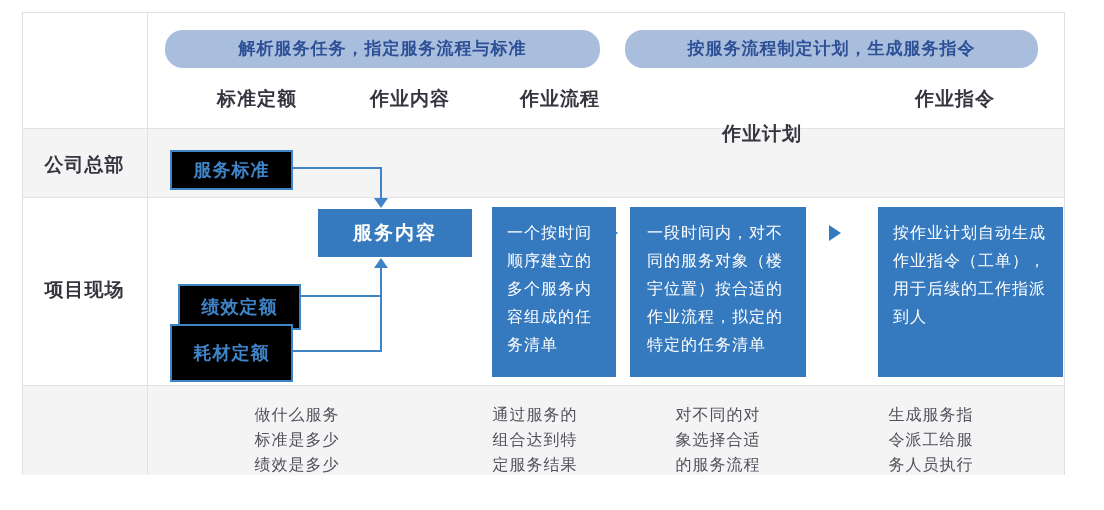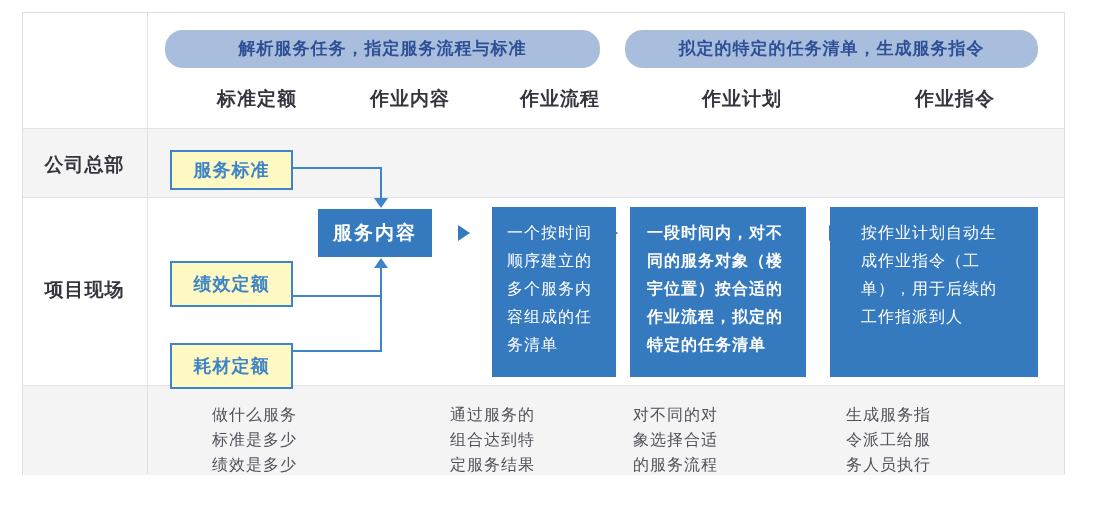--- a/index.html
+++ b/index.html
@@ -15,76 +15,76 @@
   .band-bottom{top:385px;height:90px;border-bottom:none;}
   .vdiv{position:absolute;left:147px;top:13px;width:1px;height:461px;background:#e2e2e6;}
 
   .banner{position:absolute;top:30px;height:38px;background:#a9bedd;color:#2d4f96;
     font-size:17px;font-weight:bold;text-align:center;line-height:38px;letter-spacing:1px;border-radius:18px;}
   .banner1{left:165px;width:435px;}
   .banner2{left:625px;width:413px;}
 
   .colh{position:absolute;top:86px;width:130px;text-align:right;color:#35353f;
     font-size:19px;font-weight:bold;letter-spacing:1px;}
-  .c1{left:167px;} .c2{left:320px;} .c3{left:470px;} .c4{left:652px;} .c5{left:865px;}
+  .c1{left:167px;} .c2{left:320px;} .c3{left:470px;} .c4{left:672px;margin-top:35px;} .c5{left:865px;}
 
   .rowlabel{position:absolute;left:22px;width:125px;text-align:center;color:#35353f;
     font-size:19px;font-weight:bold;letter-spacing:1px;}
   .r1{top:152px;} .r2{top:277px;}
 
-  .obox{position:absolute;left:170px;width:123px;border:2px solid #3e84c7;background:#fef9c3;
+  .obox{position:absolute;left:170px;width:123px;border:2px solid #3e84c7;background:#000000;
     color:#3e84c7;font-size:18px;font-weight:bold;letter-spacing:1px;box-sizing:border-box;
     display:flex;align-items:center;justify-content:center;}
   .ob1{top:150px;height:40px;}
   .ob2{top:209px;height:45px;}
-  .ob3{top:261px;height:46px;}
-  .ob4{top:343px;height:46px;}
+  .ob3{top:284px;height:46px;margin-left:8px;}
+  .ob4{top:324px;height:58px;}
 
-  .scontent{position:absolute;left:318px;top:209px;width:114px;height:48px;background:#3579bf;
+  .scontent{position:absolute;left:318px;top:209px;width:154px;height:48px;background:#3579bf;
     color:#ffffff;font-size:19px;font-weight:bold;letter-spacing:2px;
     display:flex;align-items:center;justify-content:center;}
 
   .bigbox{position:absolute;top:207px;height:170px;background:#3579bf;color:#ffffff;
     font-size:16px;line-height:28px;box-sizing:border-box;letter-spacing:1px;}
   .bb1{left:492px;width:124px;padding:12px 15px;}
-  .bb2{left:630px;width:176px;padding:12px 17px;font-weight:bold;}
-  .bb3{left:830px;width:208px;padding:12px 31px;}
+  .bb2{left:630px;width:176px;padding:12px 17px;}
+  .bb3{left:878px;width:185px;padding:12px 15px;}
 
   .ln{position:absolute;background:#3e84c7;}
   .elbow-h1{left:293px;top:167px;width:88px;height:2px;}
   .elbow-v1{left:380px;top:167px;width:2px;height:31px;}
   .vline2{left:380px;top:268px;width:2px;height:84px;}
   .hline-perf{left:293px;top:295px;width:89px;height:2px;}
   .hline-cons{left:293px;top:350px;width:89px;height:2px;}
 
   .tri{position:absolute;width:0;height:0;}
   .tri-down{left:374px;top:198px;border-left:7px solid transparent;
     border-right:7px solid transparent;border-top:10px solid #3e84c7;}
   .tri-up{left:374px;top:258px;border-left:7px solid transparent;
     border-right:7px solid transparent;border-bottom:10px solid #3e84c7;}
   .tri-right{border-top:8px solid transparent;border-bottom:8px solid transparent;
     border-left:12px solid #3579bf;}
   .ar-a{left:458px;top:225px;} .ar-b{left:606px;top:225px;} .ar-c{left:829px;top:225px;}
 
-  .fn{position:absolute;top:402px;width:170px;text-align:left;color:#51515b;
+  .fn{position:absolute;top:402px;width:170px;text-align:center;color:#51515b;
     font-size:16px;line-height:25px;white-space:pre-line;letter-spacing:1px;}
   .f1{left:212px;} .f2{left:450px;} .f3{left:633px;} .f4{left:846px;}
 </style>
 </head>
 <body>
 
 <div class="canvas">
 
   <div class="frame"></div>
   <div class="band band-hq"></div>
   <div class="band band-bottom"></div>
   <div class="vdiv"></div>
 
   <div class="banner banner1">解析服务任务，指定服务流程与标准</div>
-  <div class="banner banner2">拟定的特定的任务清单，生成服务指令</div>
+  <div class="banner banner2">按服务流程制定计划，生成服务指令</div>
 
   <div class="colh c1">标准定额</div>
   <div class="colh c2">作业内容</div>
   <div class="colh c3">作业流程</div>
   <div class="colh c4">作业计划</div>
   <div class="colh c5">作业指令</div>
 
   <div class="rowlabel r1">公司总部</div>
   <div class="rowlabel r2">项目现场</div>
 

